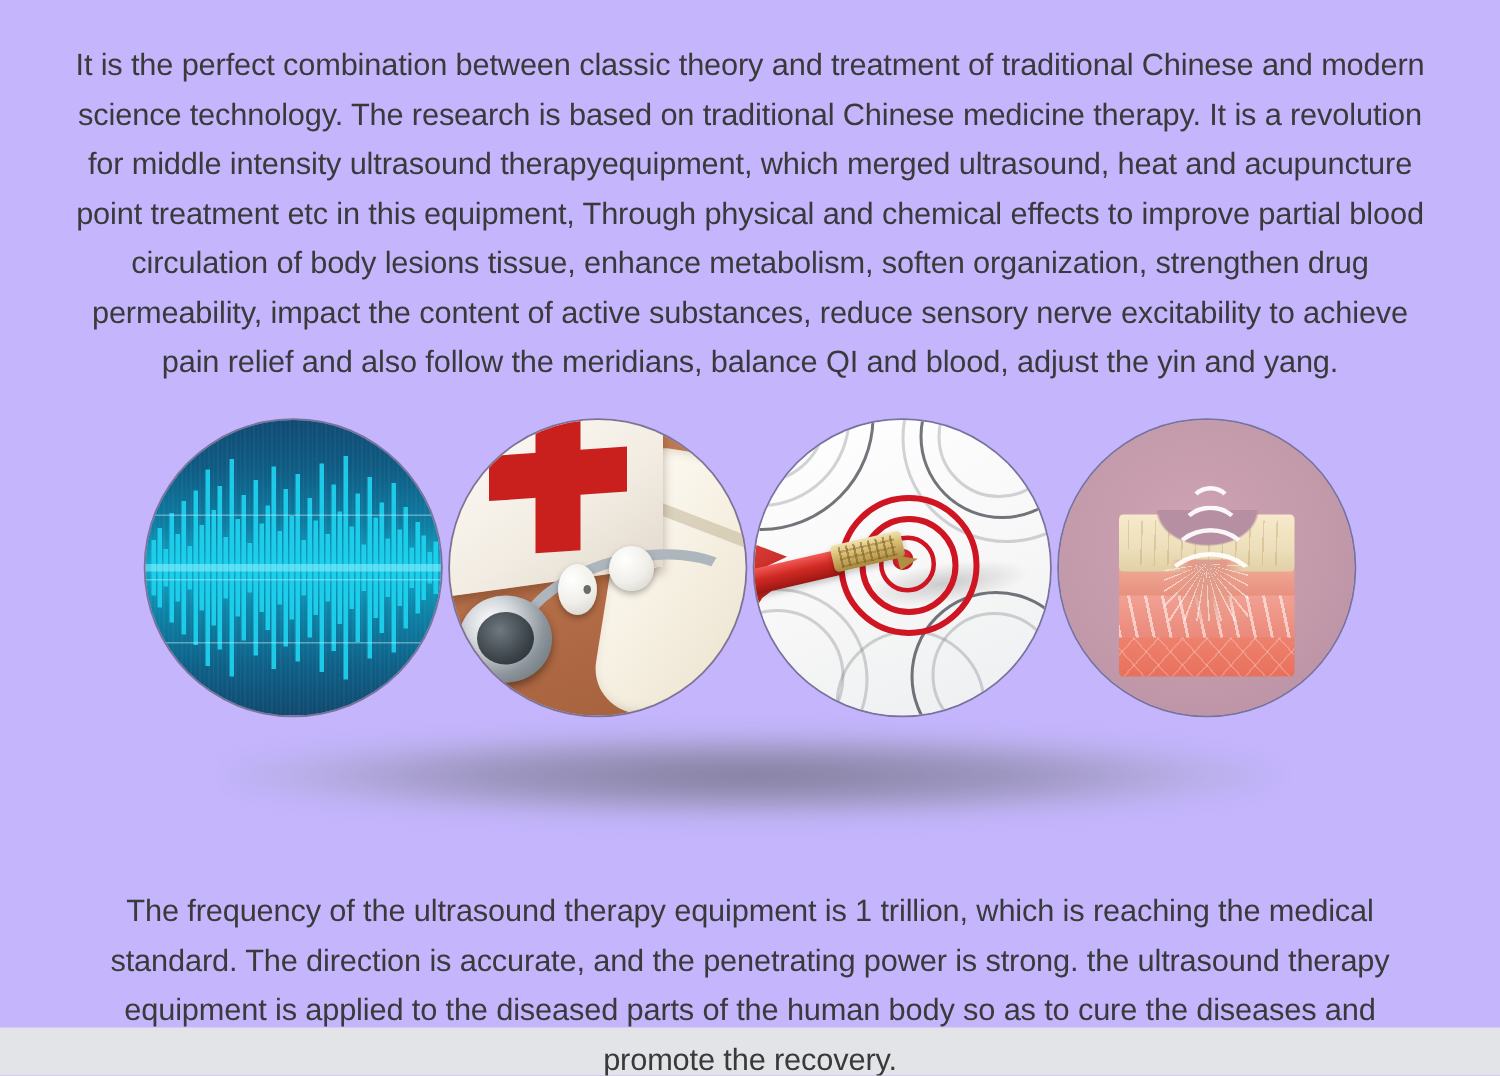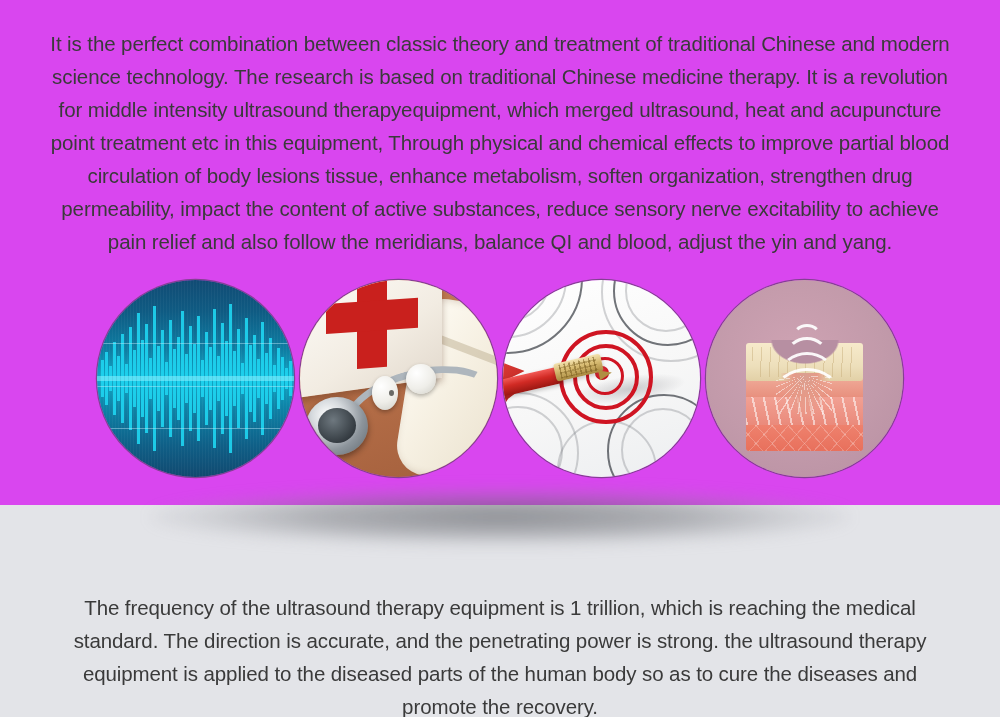--- a/index.html
+++ b/index.html
@@ -9,23 +9,23 @@
   body {
     width: 1000px;
     height: 717px;
     background: #e3e4e8;
     font-family: "Liberation Sans", sans-serif;
     overflow: hidden;
     position: relative;
   }
   .page {
     width: 1000px;
-    height: 505px;
+    height: 685px;
     position: relative;
-    background: #d946ef;
+    background: #c4b5fd;
     box-sizing: border-box;
   }
 
   
   .para {
     position: absolute;
     left: 0;
     width: 1000px;
     text-align: center;
     color: #3a3a3a;

